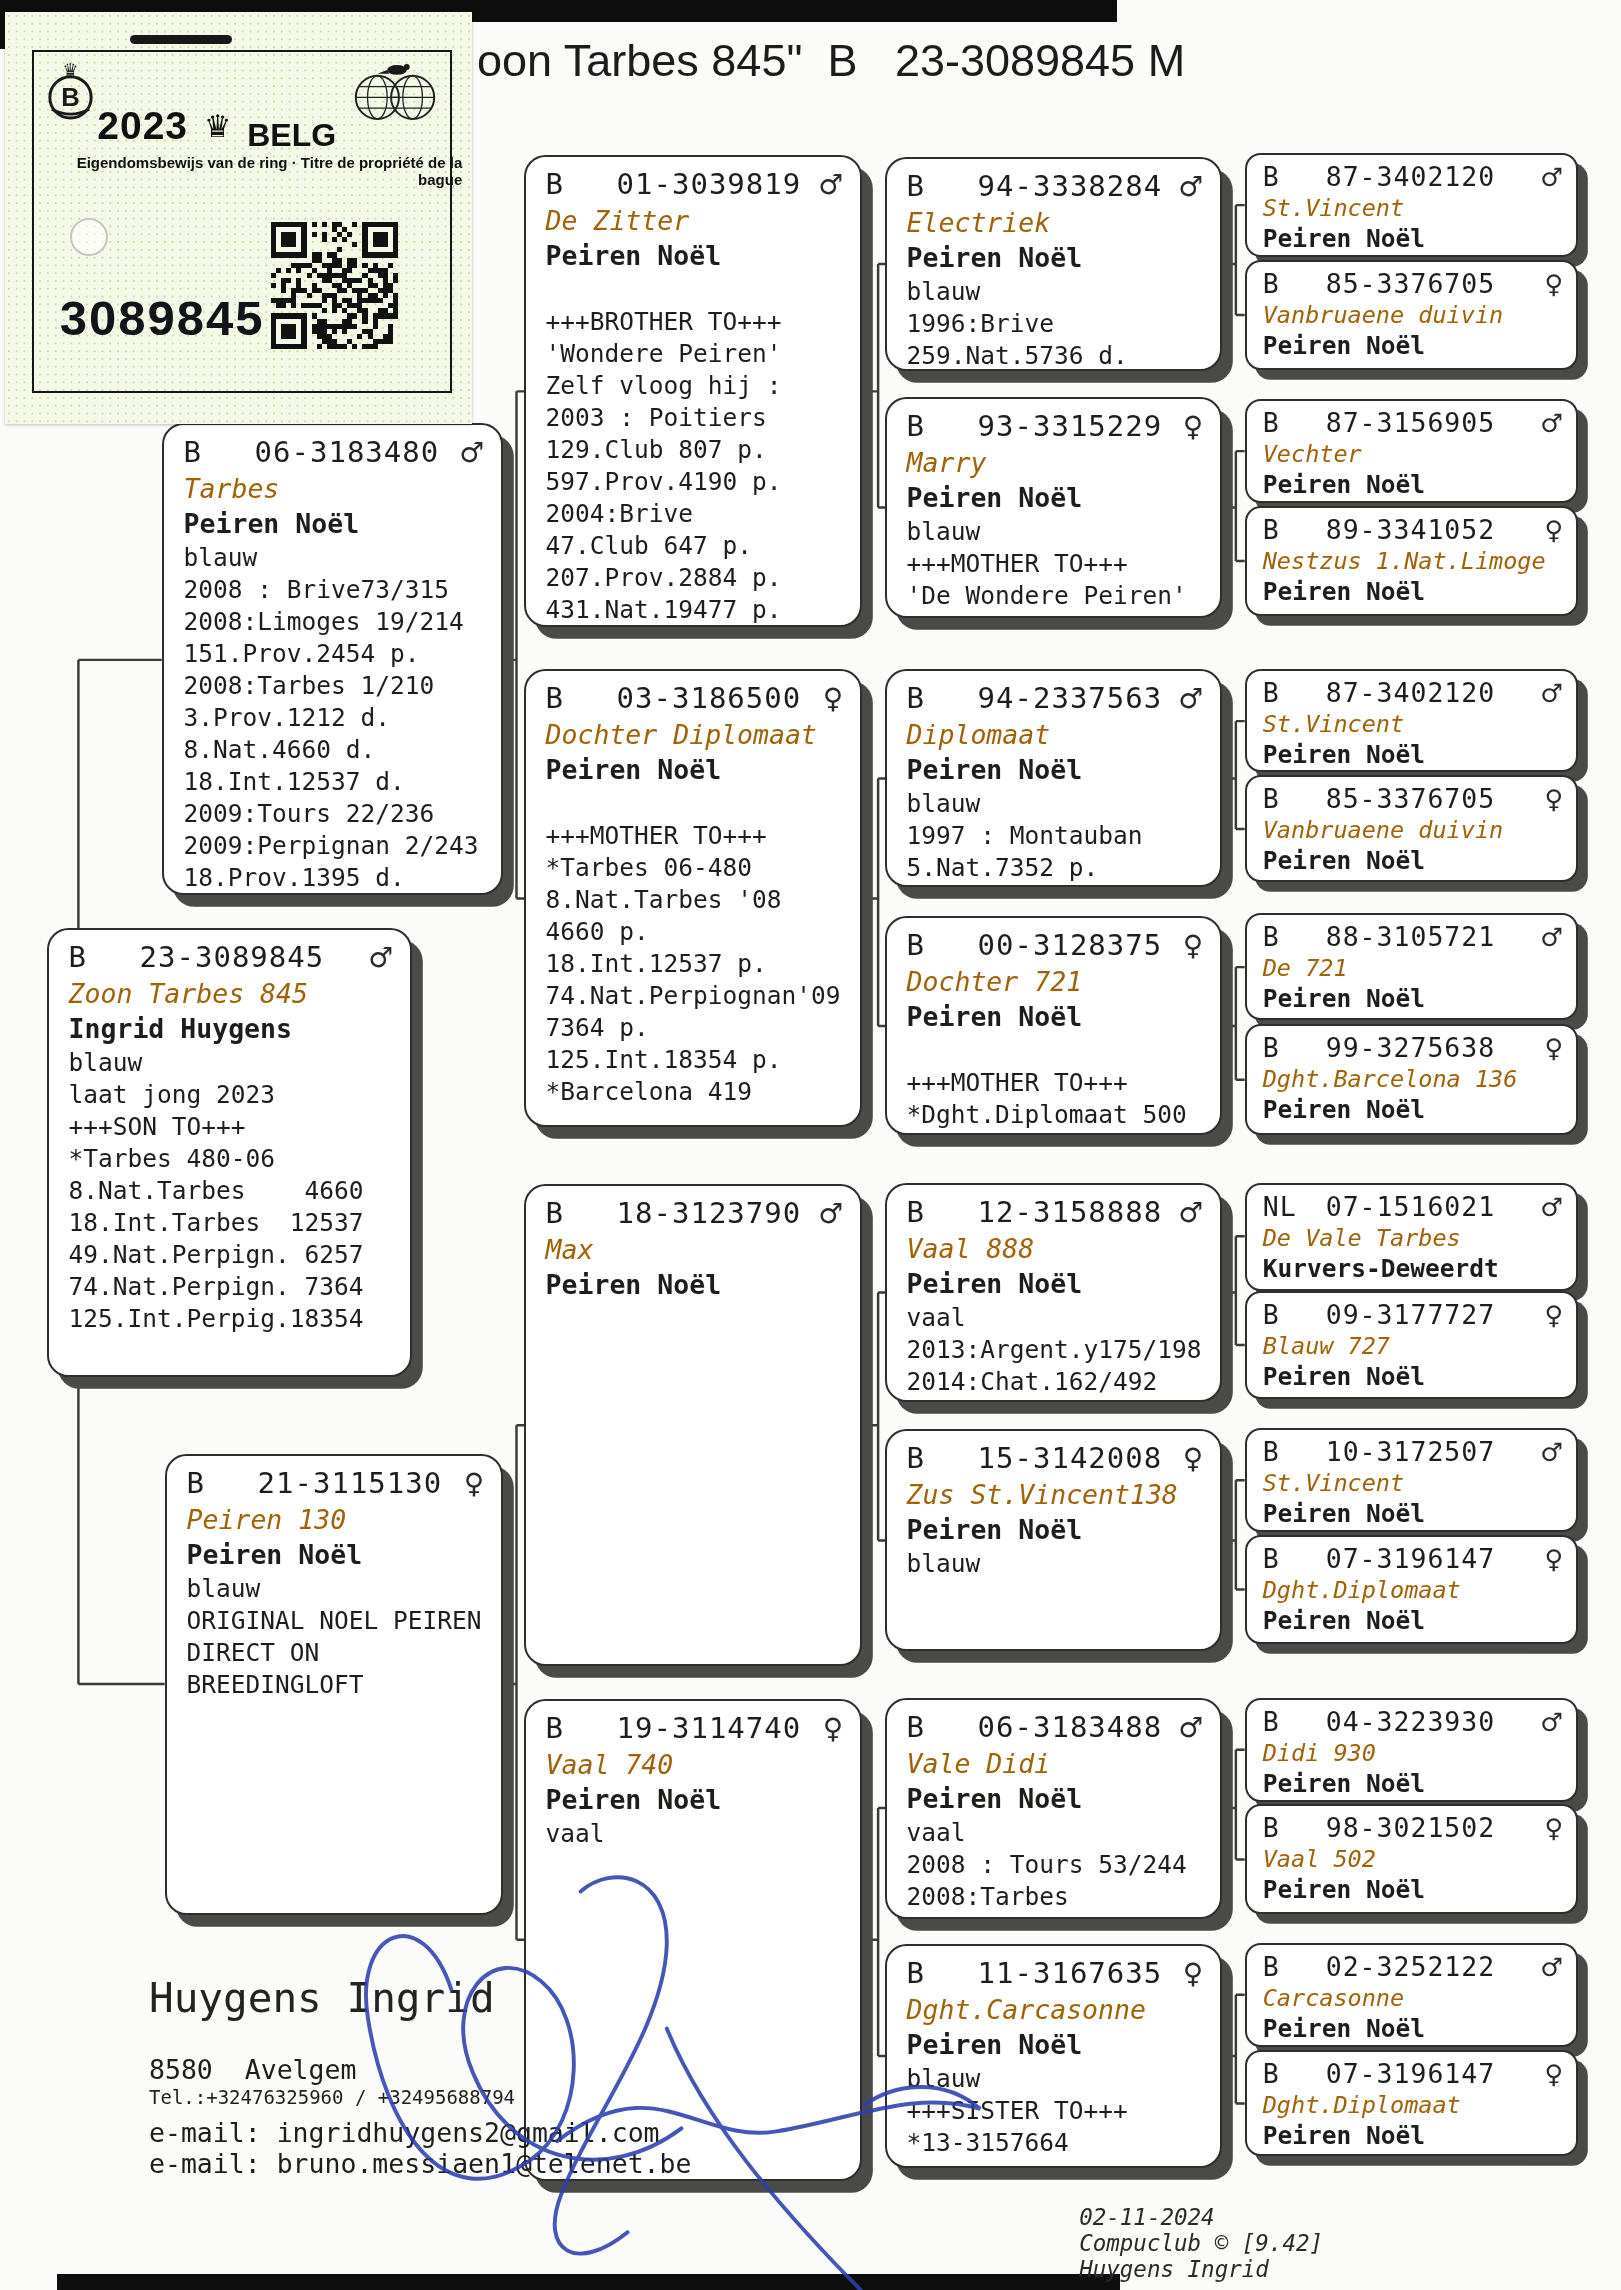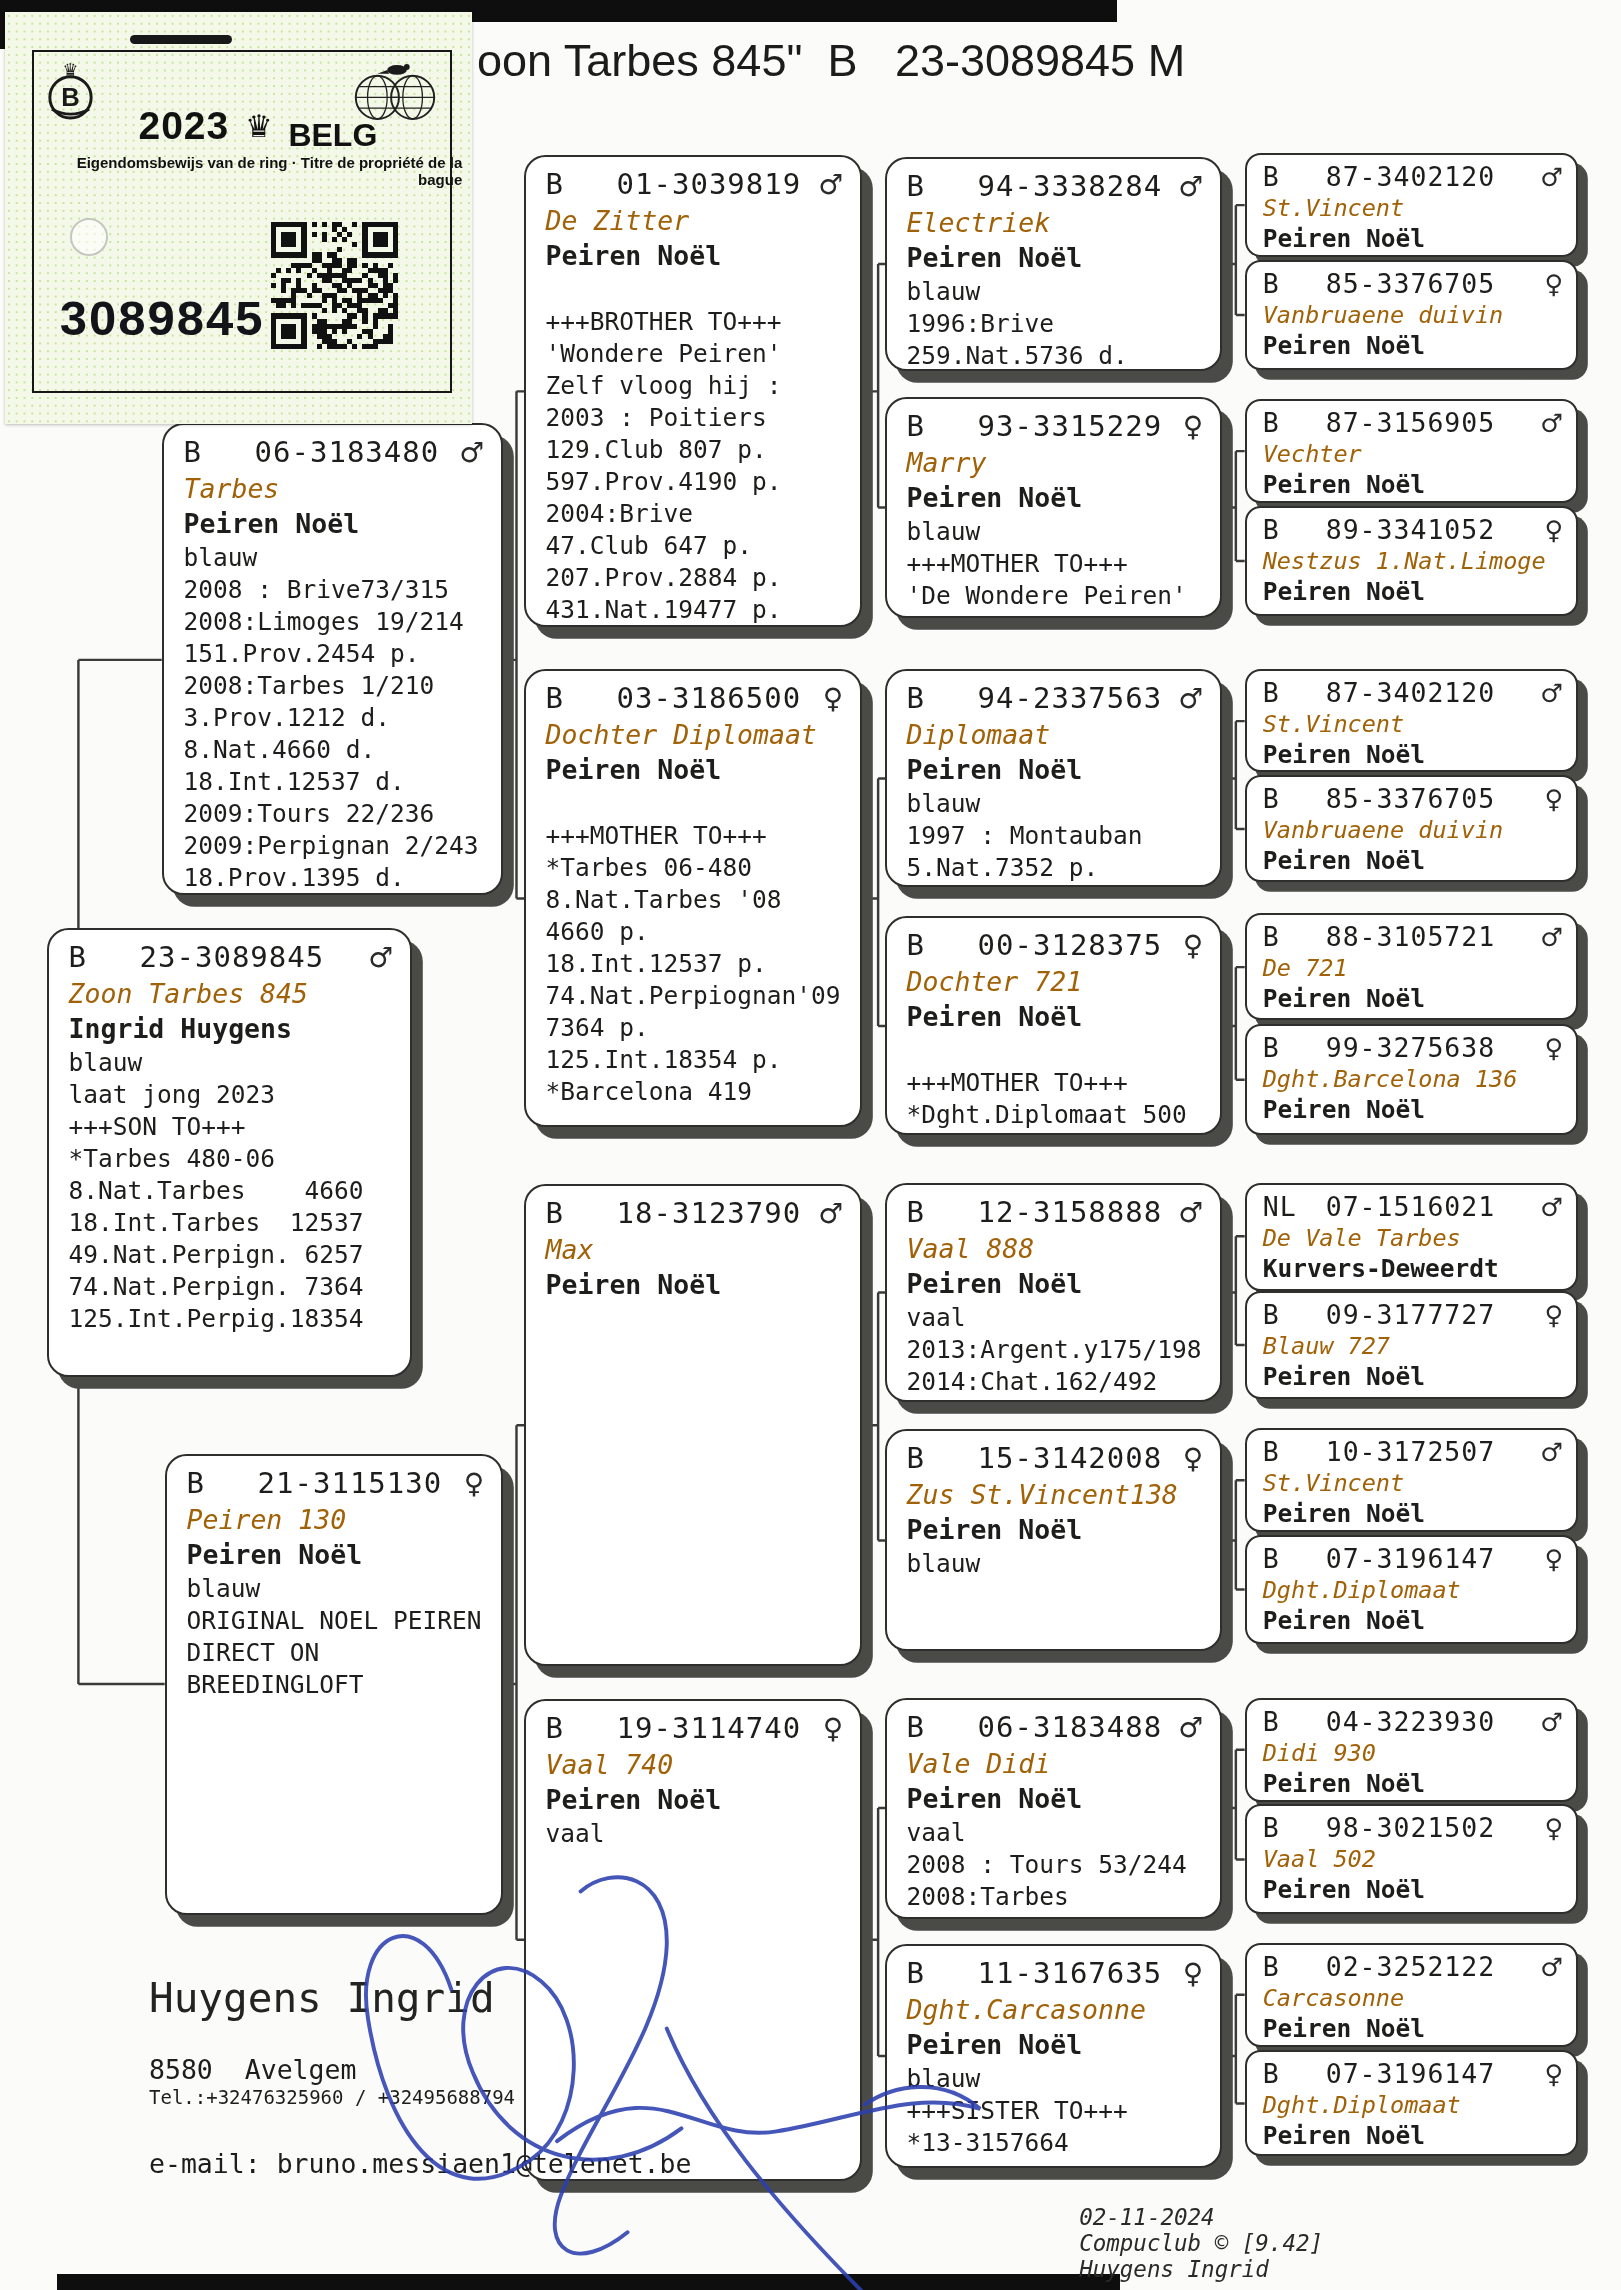--- a/index.html
+++ b/index.html
@@ -9,21 +9,21 @@
 
   
   #sticker{position:absolute;left:4.9px;top:11.8px;width:467px;height:412px;z-index:6;
            background-color:#f4f8e9;
            background-image:radial-gradient(#c9e49a 1.2px, rgba(0,0,0,0) 1.5px);
            background-size:7.8px 7.8px;box-shadow:0 1px 2.9px rgba(0,0,0,.25);}
   #sticker .slot{position:absolute;left:125px;top:23.5px;width:102px;height:8.8px;background:#181818;border-radius:4.9px;}
   #cert-border{position:absolute;left:27.4px;top:38px;width:416px;height:339px;border:2.9px solid #151515;}
   .fed{position:absolute;left:63px;top:7.8px;width:280px;text-align:center;
        font-family:"Liberation Sans",sans-serif;font-weight:bold;font-size:13.2px;line-height:15.7px;color:#111;}
-  .yearrow{position:absolute;left:63px;top:47px;width:280px;display:flex;justify-content:flex-end;align-items:center;gap:15.7px;
+  .yearrow{position:absolute;left:63px;top:47px;width:280px;display:flex;justify-content:flex-start;align-items:center;gap:15.7px;
        font-family:"Liberation Sans",sans-serif;font-weight:bold;color:#111;}
   .yearrow .yr{font-size:39px;letter-spacing:1px;}
   .yearrow .crown{font-family:"DejaVu Sans",sans-serif;font-size:31px;}
   .yearrow .belg{font-size:32px;margin-top:18px;}
   .ownline{position:absolute;left:16px;top:102px;width:412px;text-align:right;
        font-family:"Liberation Sans",sans-serif;font-weight:bold;font-size:15px;color:#111;}
   .ringnum{position:absolute;left:25.5px;top:238px;font-family:"Liberation Sans",sans-serif;
        font-weight:bold;font-size:49px;letter-spacing:2px;color:#13131a;}
   .punch{position:absolute;left:36px;top:166px;width:34px;height:34px;border-radius:50%;
        border:2px solid #c6c6c0;background:rgba(255,255,255,.55);}
@@ -675,20 +675,21 @@
           <span class="sex">♀</span>
         </div>
         <div class="nick">Dght.Diplomaat</div>
         <div class="owner">Peiren Noël</div>
       </div>
     </div>
 
   <div class="oline" id="o-name">Huygens Ingrid</div>
   <div class="oline" id="o-addr">8580  Avelgem</div>
   <div class="oline" id="o-tel">Tel.:+32476325960 / +32495688794</div>
+  <div class="oline" id="o-em1">e-mail: ingridhuygens2@gmail.com</div>
   <div class="oline" id="o-em2">e-mail: bruno.messiaen1@telenet.be</div>
 
   <div id="footer">
     <span>02-11-2024</span>
     <span>Compuclub © [9.42]</span>
     <span>Huygens Ingrid</span>
   </div>
 
   <svg id="signature" width="931" height="428" viewBox="0 0 950 437">
     <g fill="none" stroke="#2c3fb0" stroke-width="4" stroke-linecap="round" opacity="0.88">

